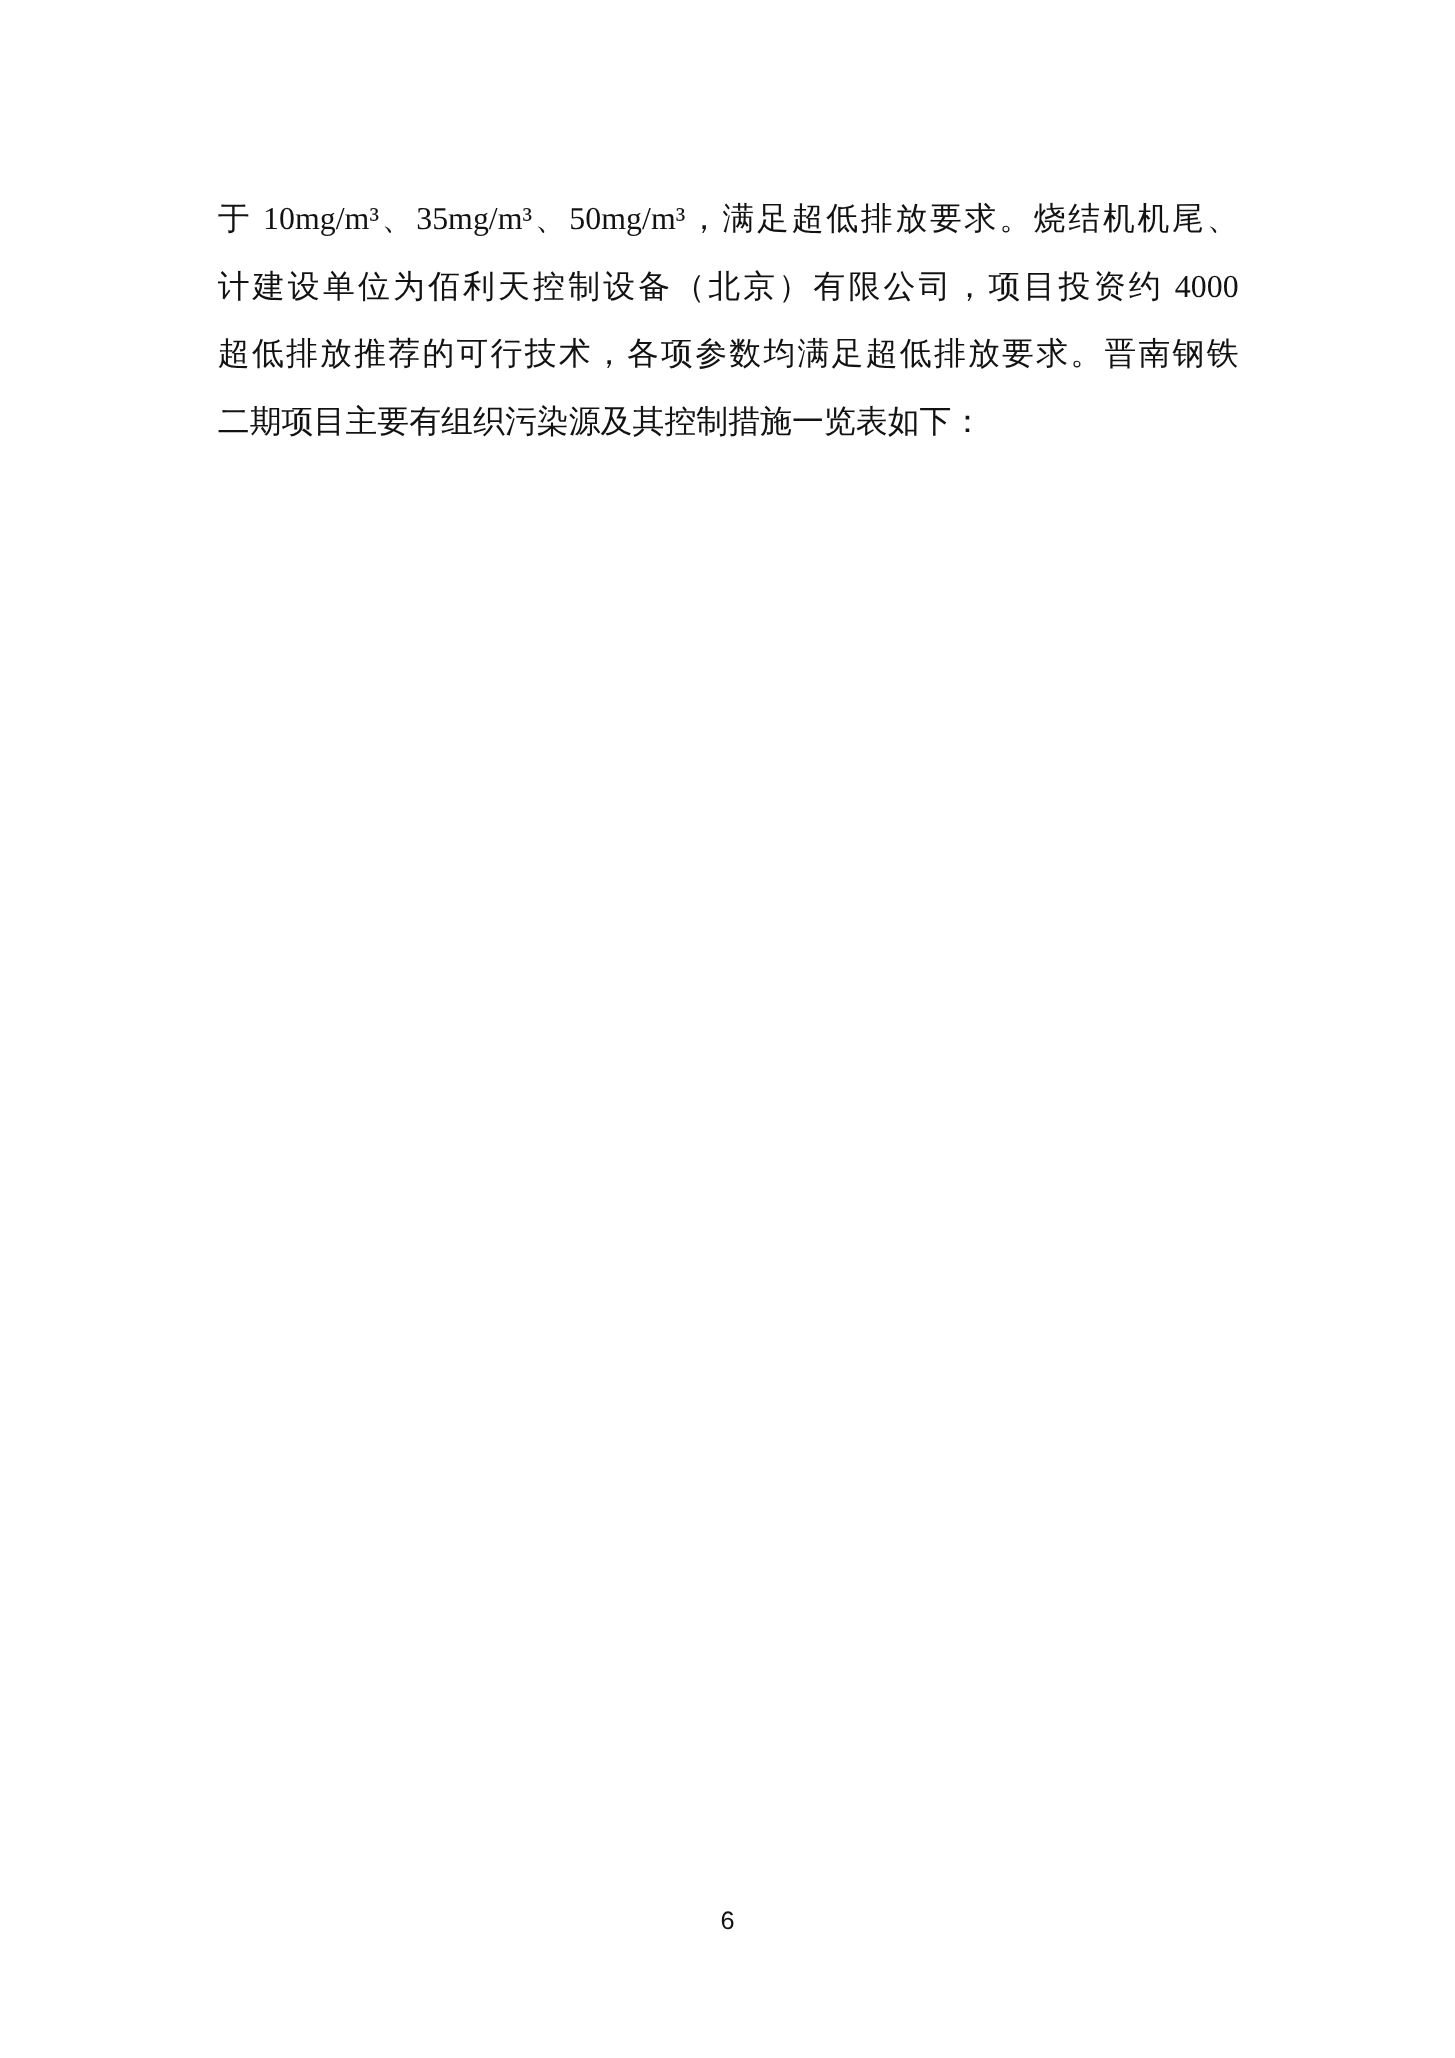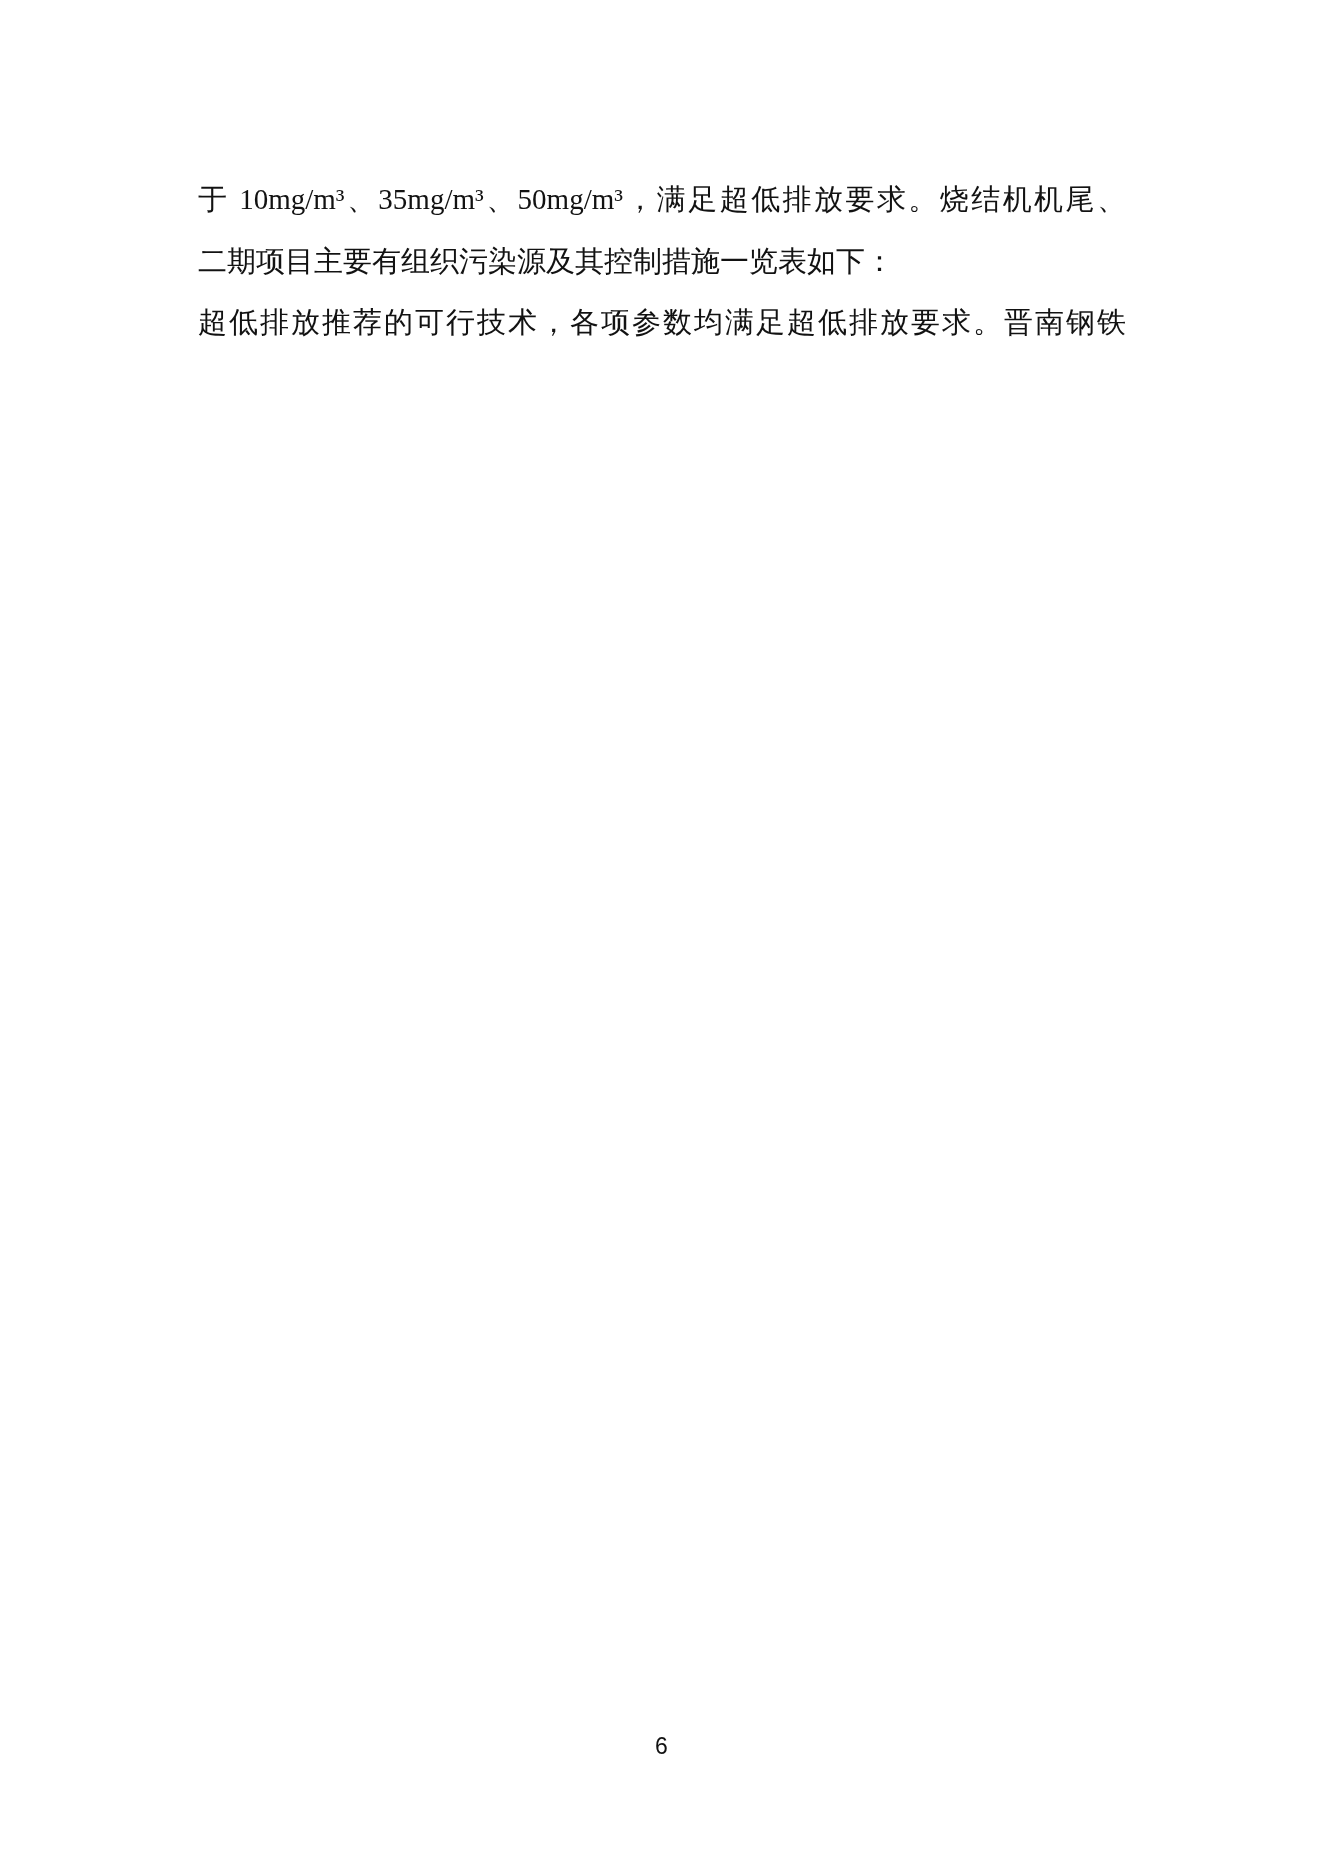--- a/index.html
+++ b/index.html
@@ -53,17 +53,18 @@
     line-height: 28px;
     color: #121212;
   }
 </style>
 </head>
 <body>
 
 <div class="page">
   <div class="text-block">
     <div class="text-line">于 10mg/m³、35mg/m³、50mg/m³，满足超低排放要求。烧结机机尾、</div>
+    <div class="text-line">计建设单位为佰利天控制设备（北京）有限公司，项目投资约 4000</div>
+    <div class="text-line">超低排放推荐的可行技术，各项参数均满足超低排放要求。晋南钢铁</div>
     <div class="text-line last-line">二期项目主要有组织污染源及其控制措施一览表如下：</div>
-    <div class="text-line">超低排放推荐的可行技术，各项参数均满足超低排放要求。晋南钢铁</div>
   </div>
   <div class="page-number">6</div>
 </div>
 
 </body></html>

